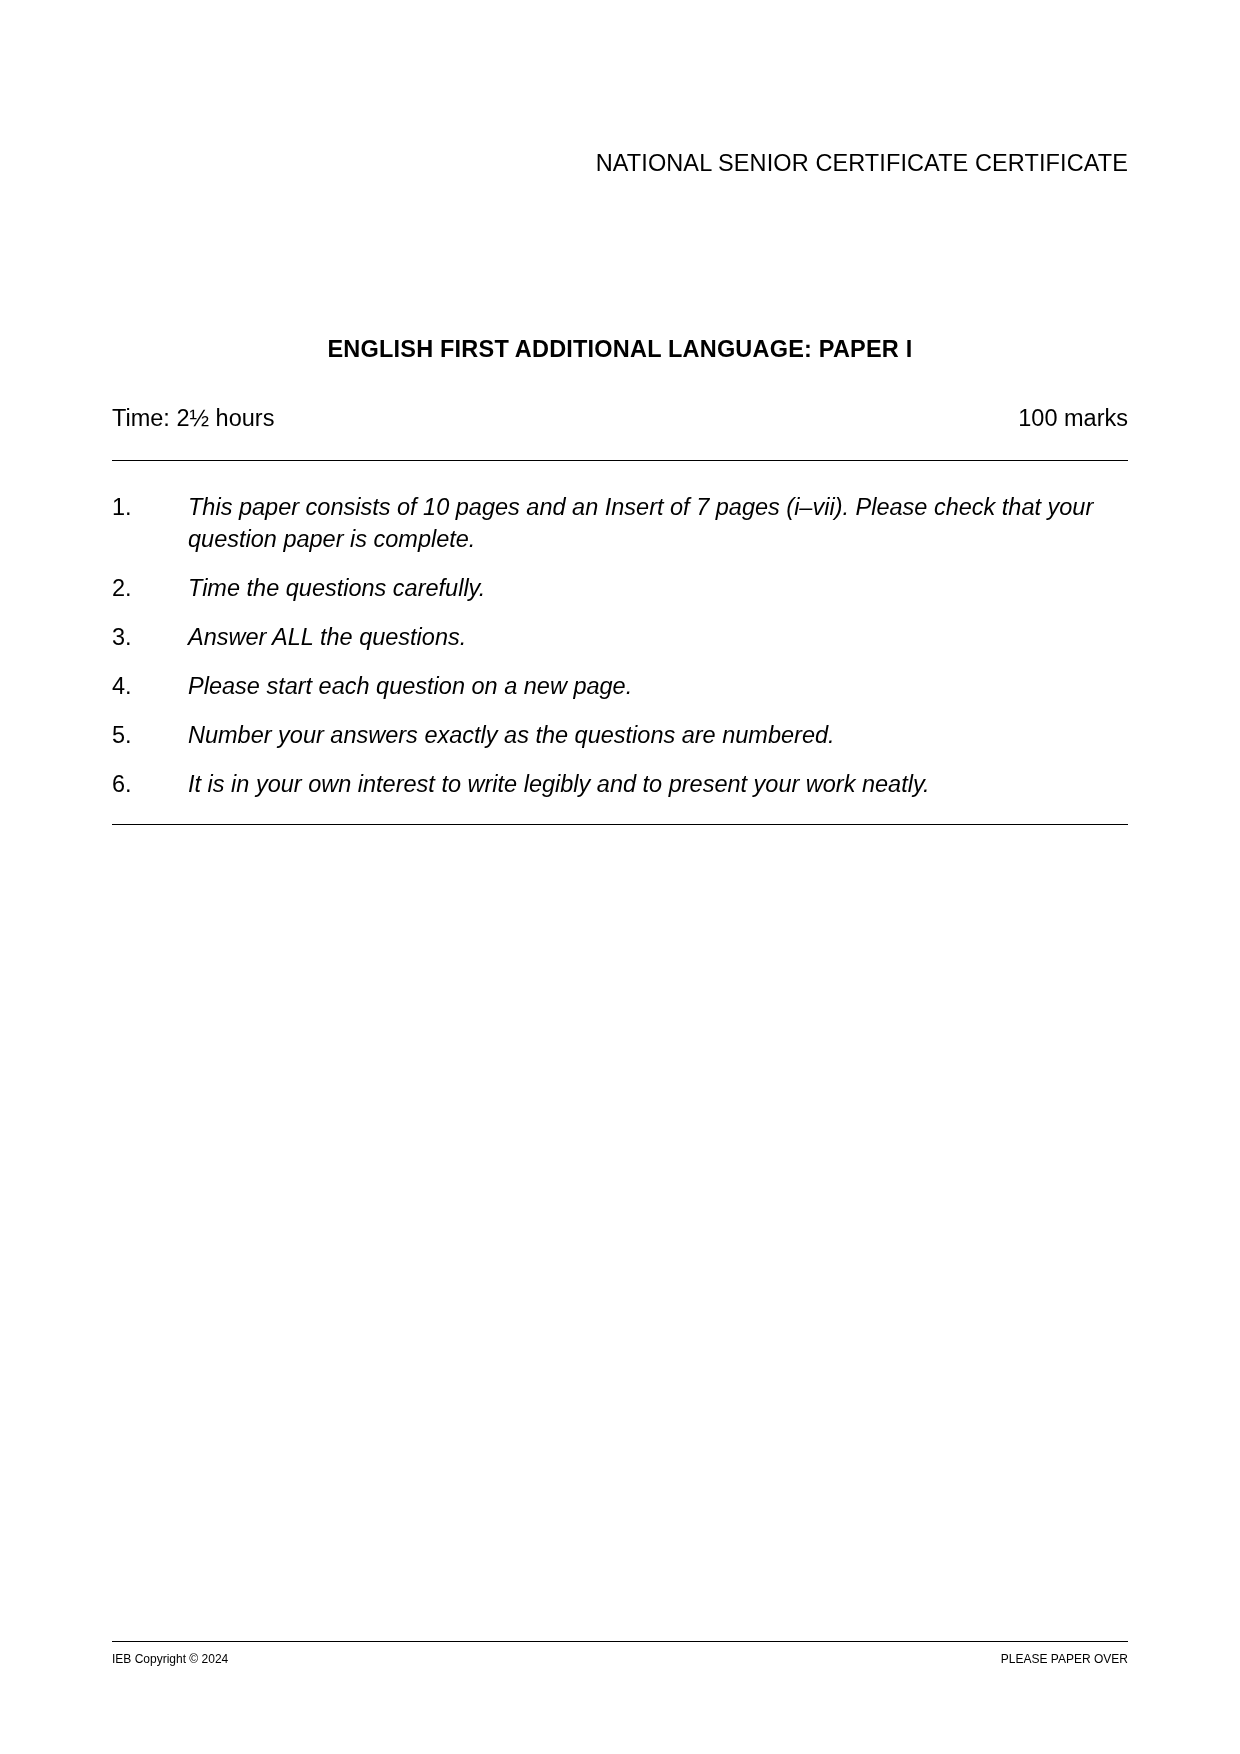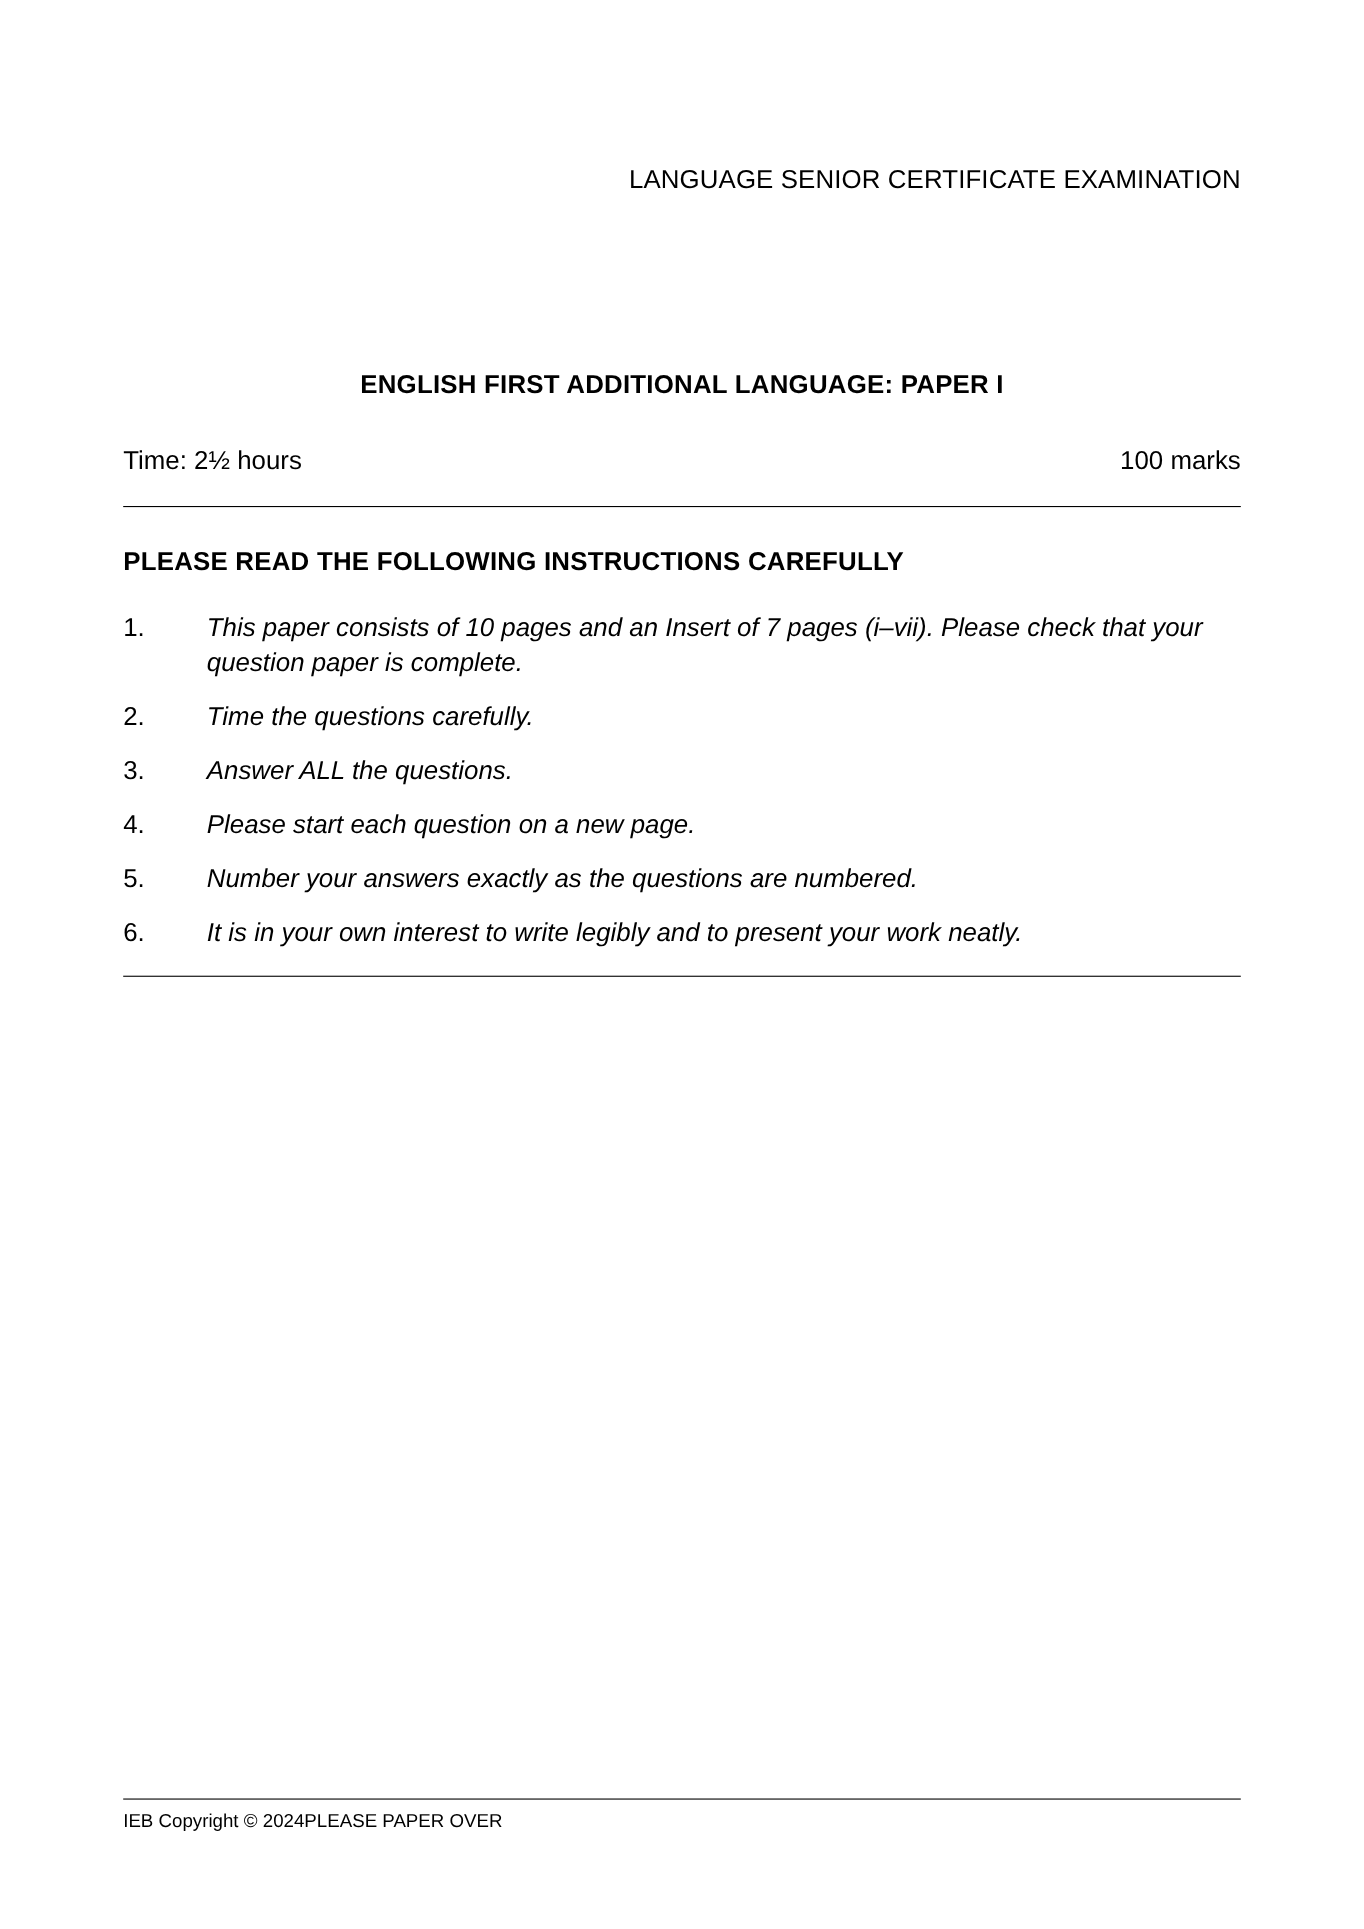--- a/index.html
+++ b/index.html
@@ -113,47 +113,47 @@
     right: 112px;
     bottom: 88px;
   }
   .footer-rule {
     border: 0;
     border-top: 1.4px solid #000;
     margin: 0 0 10px 0;
   }
   .footer-row {
     display: flex;
+    justify-content: space-between;
     align-items: baseline;
-    font-size: 17px;
+    font-size: 12px;
   }
 </style>
 </head>
 <body>
 
 <div class="page">
 
   <div class="header">
 
 
     <div class="exam-head">
-      <div>LANGUAGE SENIOR CERTIFICATE EXAMINATION</div>
+      <div>NATIONAL SENIOR CERTIFICATE CERTIFICATE</div>
     </div>
   </div>
 
   <div class="paper-title">ENGLISH FIRST ADDITIONAL LANGUAGE: PAPER I</div>
 
   <div class="meta-row">
     <span>Time: 2½ hours</span>
     <span>100 marks</span>
   </div>
 
   <hr class="rule">
 
-  <div class="instr-heading">PLEASE READ THE FOLLOWING INSTRUCTIONS CAREFULLY</div>
 
   <div class="instr-list">
 
     <div class="instr-item">
       <span class="instr-num">1.</span>
       <span class="instr-text">This paper consists of 10 pages and an Insert of 7 pages (i–vii). Please check that your question paper is complete.</span>
     </div>
 
     <div class="instr-item">
       <span class="instr-num">2.</span>

